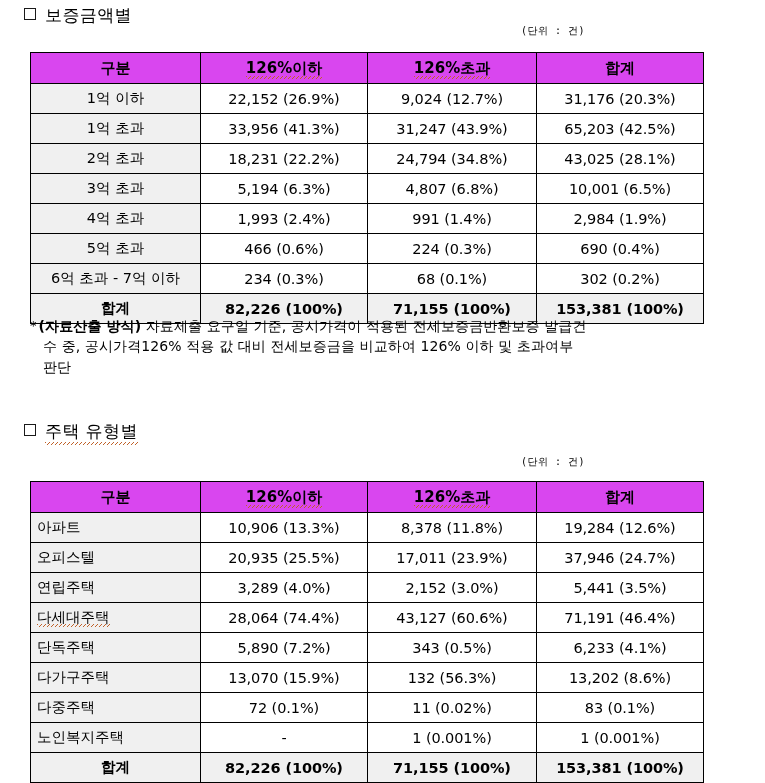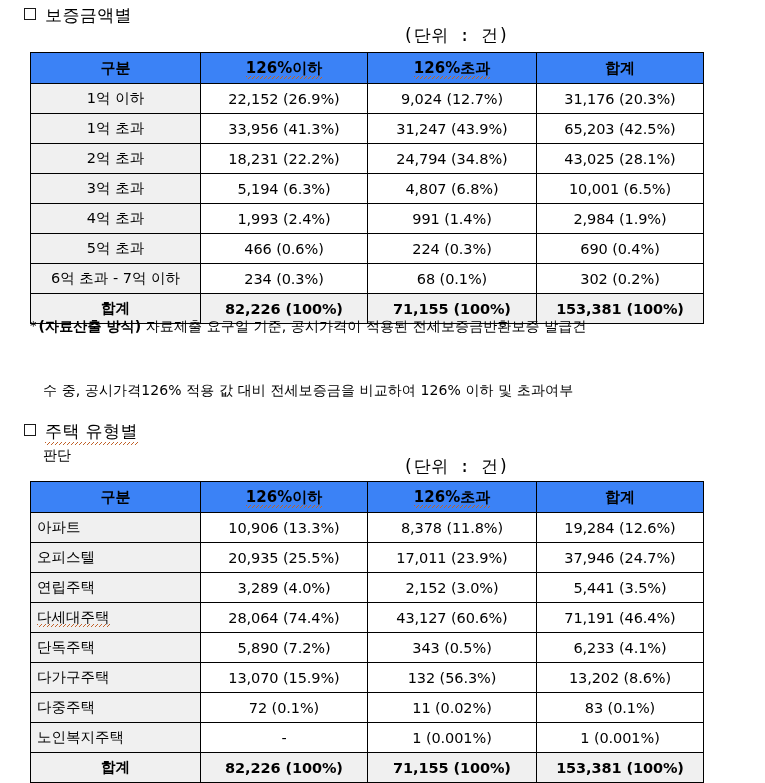--- a/index.html
+++ b/index.html
@@ -50,22 +50,22 @@
         rgba(0,0,0,0) 1px, rgba(0,0,0,0) 3px);
     background-repeat: repeat-x;
     background-size: 4px 3px;
     background-position: 0 100%;
     padding-bottom: 2px;
   }
 
   
   .unit-note {
     font-family: "DejaVu Sans Mono", "Liberation Mono", monospace;
-    font-size: 17px;
-    text-align: left;
+    font-size: 10px;
+    text-align: center;
     letter-spacing: 0.5px;
   }
 
   
   table.stat {
     border-collapse: collapse;
     table-layout: fixed;
     border: 1.6px solid #000;
     font-size: 14.5px;
   }
@@ -78,21 +78,21 @@
   table.stat td {
     border: 1px solid #000;
     height: 29px;
     padding: 0 6px;
     text-align: center;
     vertical-align: middle;
     white-space: nowrap;
     font-weight: normal;
   }
   table.stat thead th {
-    background: #3b82f6;
+    background: #d946ef;
     font-weight: bold;
     font-size: 15px;
     height: 30px;
     border-bottom: 1.6px solid #000;
   }
   table.stat tbody td.label {
     background: #f0f0f0;
   }
   table.stat tbody tr.total td {
     background: #f0f0f0;
@@ -121,21 +121,21 @@
     line-height: 1.45;
     letter-spacing: 0.1px;
   }
   .footnote .star {
     font-size: 13px;
     vertical-align: 1px;
     margin-right: 2px;
   }
   .footnote b { font-weight: bold; }
   .fn-line { display: block; white-space: nowrap; }
-  .fn-line.i { padding-left: 13px; margin-top: 44px; }
+  .fn-line.i { padding-left: 13px; }
 
   
   #head1      { position: absolute; left: 24px;  top: 4px; }
   #unit1      { position: absolute; left: 403px; top: 24px; width: 300px; }
   #table1wrap { position: absolute; left: 30px;  top: 52px; }
   #footnote1  { position: absolute; left: 30px;  top: 316px; width: 720px; }
   #head2      { position: absolute; left: 24px;  top: 420px; }
   #unit2      { position: absolute; left: 403px; top: 455px; width: 300px; }
   #table2wrap { position: absolute; left: 30px;  top: 481px; }
 </style>

